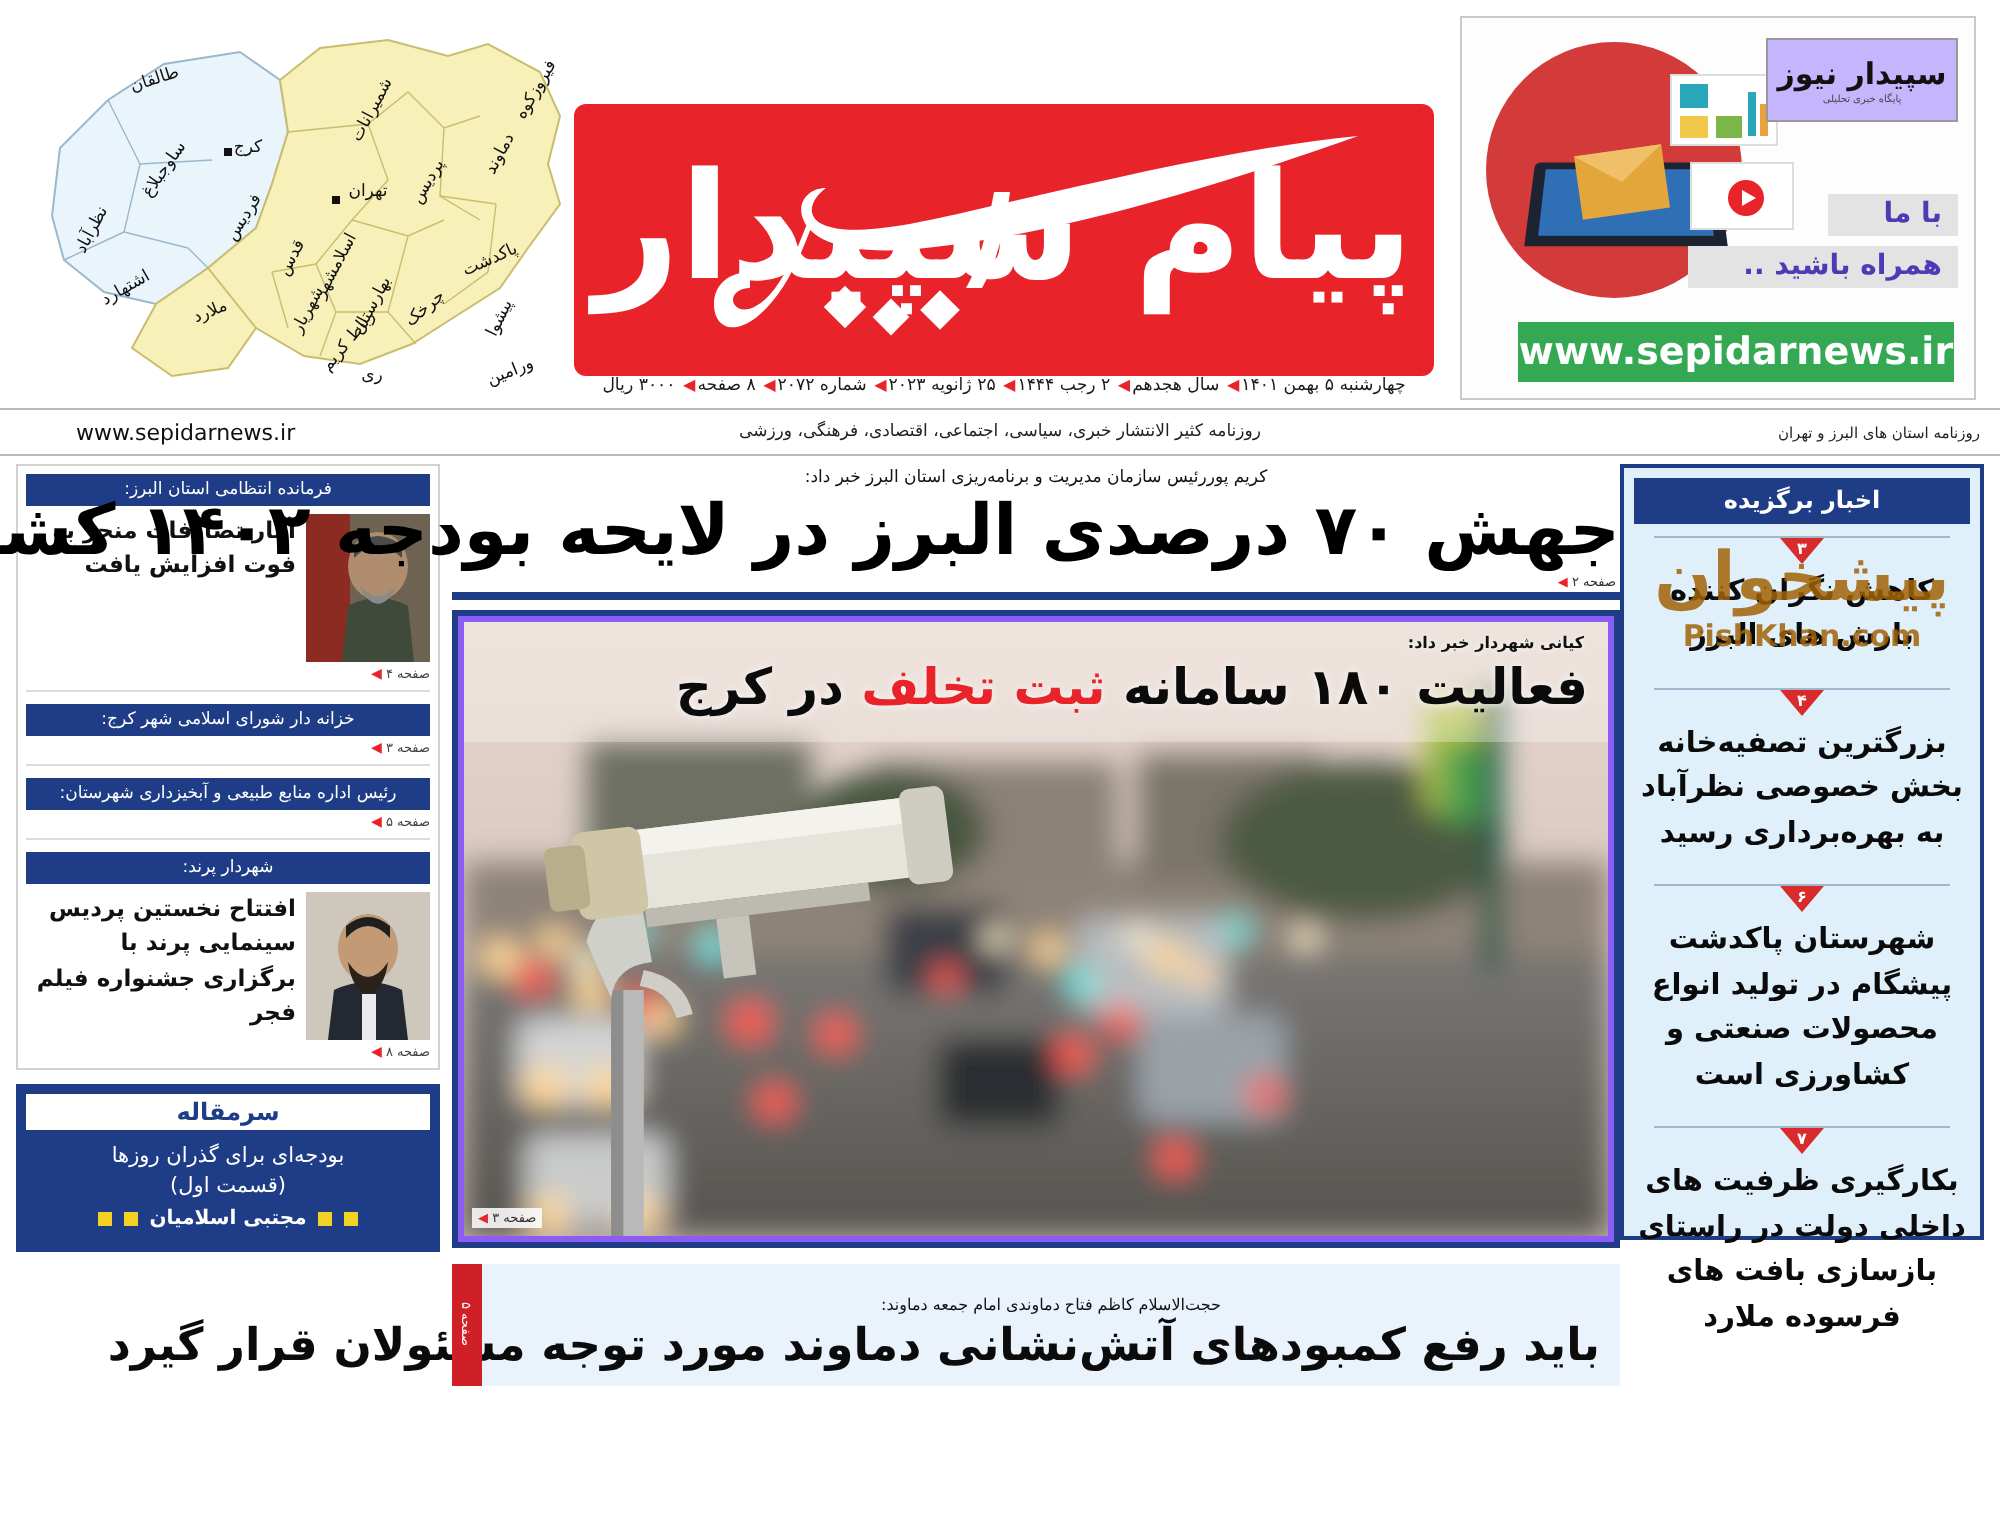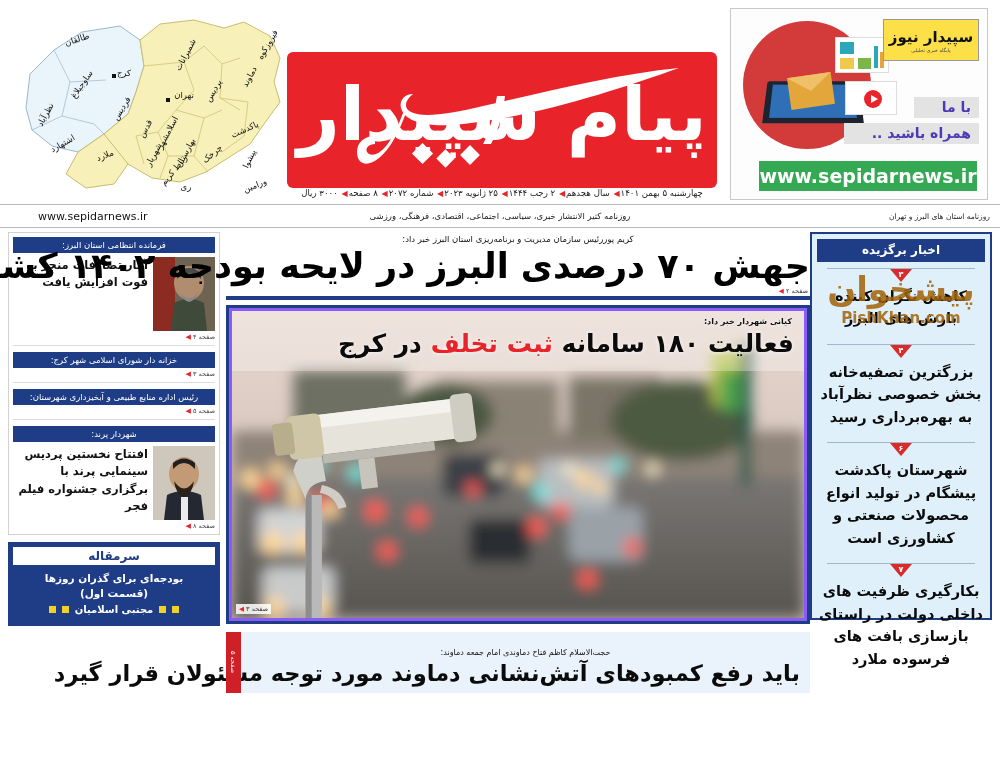--- a/index.html
+++ b/index.html
@@ -37,21 +37,21 @@
   }
   .dateline .sep { color:#e8242a; font-size:8px; padding:0 1px; }
 
   
   .adbox {
     position:absolute; left:730px; top:8px; width:258px; height:192px;
     border:1px solid #c9c9c9; background:#fdfdfd; overflow:hidden;
   }
   .ad-logo {
     position:absolute; right:8px; top:10px; width:96px; height:42px;
-    border:1px solid #999; background:#fde047;
+    border:1px solid #999; background:#c4b5fd;
     display:flex; flex-direction:column; align-items:center; justify-content:center;
   }
   .ad-logo-main { font-size:15px; color:#111; font-weight:bold; direction:rtl; }
   .ad-logo-sub { font-size:5px; color:#444; direction:rtl; margin-top:1px; }
   .ad-circle {
     position:absolute; left:12px; top:12px; width:128px; height:128px;
     border-radius:50%; background:#d33b3b;
   }
   .ad-lap {
     position:absolute; left:34px; top:70px; width:96px; height:44px;
@@ -118,21 +118,21 @@
 
   
   .editorial {
     margin-top:7px; border:1px solid #1f3d87; background:#1f3d87; padding:3px;
   }
   .ed-title {
     background:#fff; color:#1f3d87; font-size:12px; font-weight:bold;
     text-align:center; padding:2px; direction:rtl; border:1px solid #1f3d87;
   }
   .ed-inner { padding:5px 4px 3px; }
-  .ed-h { color:#fff; font-size:10.5px; font-weight:bold; text-align:center; direction:rtl; line-height:1.45; }
+  .ed-h { color:#fff; font-size:10.5px; font-weight:normal; text-align:center; direction:rtl; line-height:1.45; }
   .ed-author-row { display:flex; align-items:center; justify-content:center; gap:6px; margin:3px 0 4px; }
   .ed-sq { width:7px; height:7px; background:#f2d024; display:inline-block; }
   .ed-author { color:#fff; font-size:10px; font-weight:bold; direction:rtl; }
 
   
   .centercol { position:absolute; left:226px; top:0; width:584px; height:530px; }
   .c-kicker { font-size:8.5px; color:#111; text-align:center; direction:rtl; padding:2px 0 4px; }
   .c-headline {
     font-size:35px; font-weight:bold; color:#000; text-align:center;
     direction:rtl; line-height:1.08; letter-spacing:-0.5px; white-space:nowrap;

